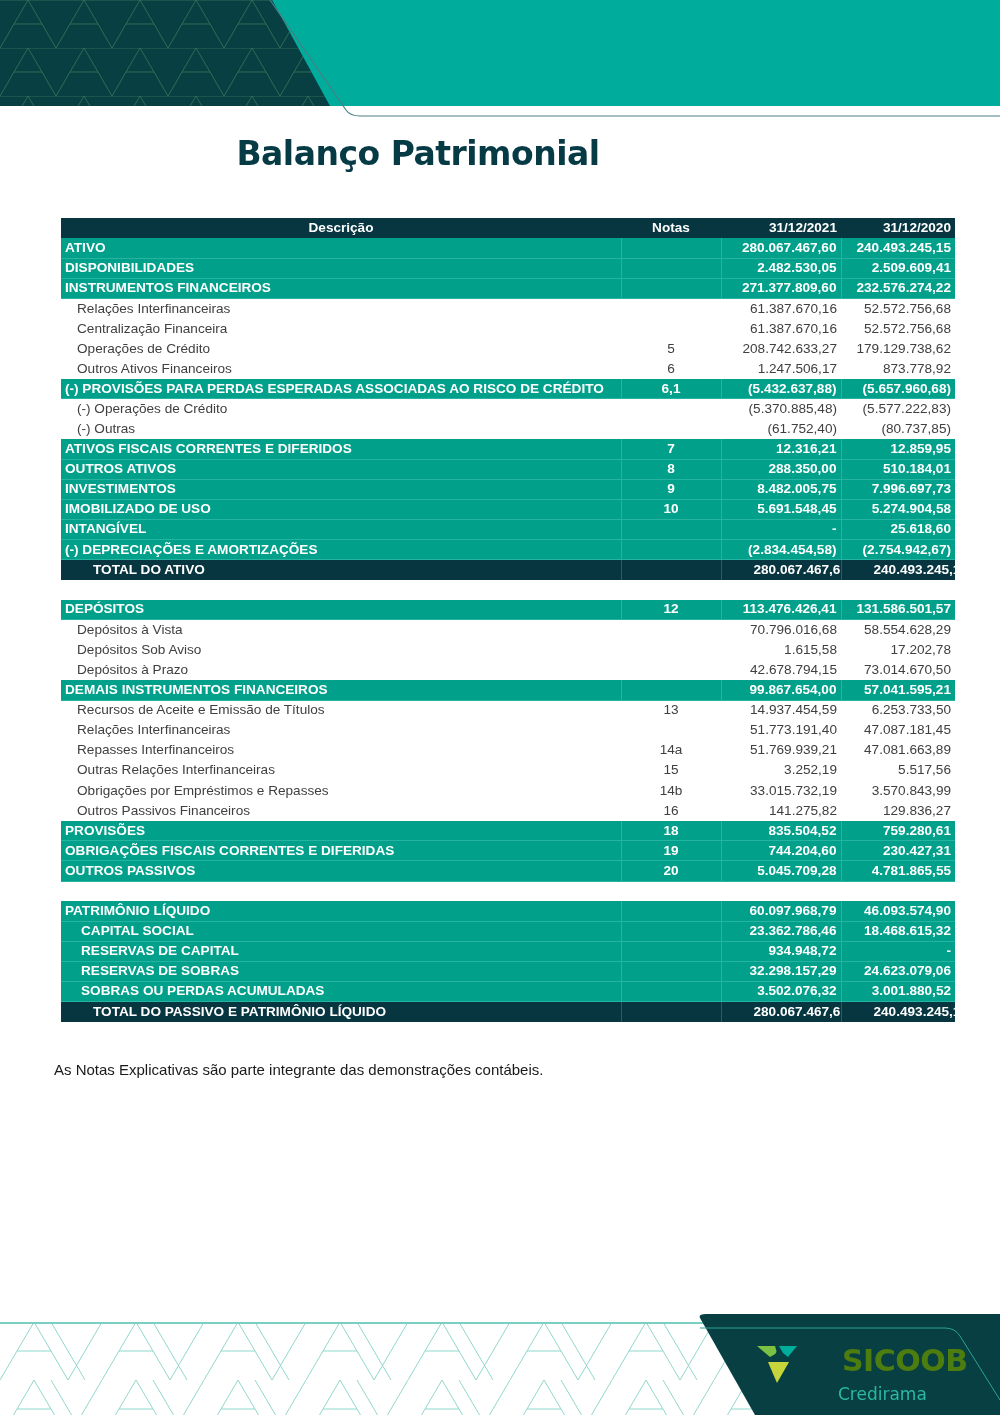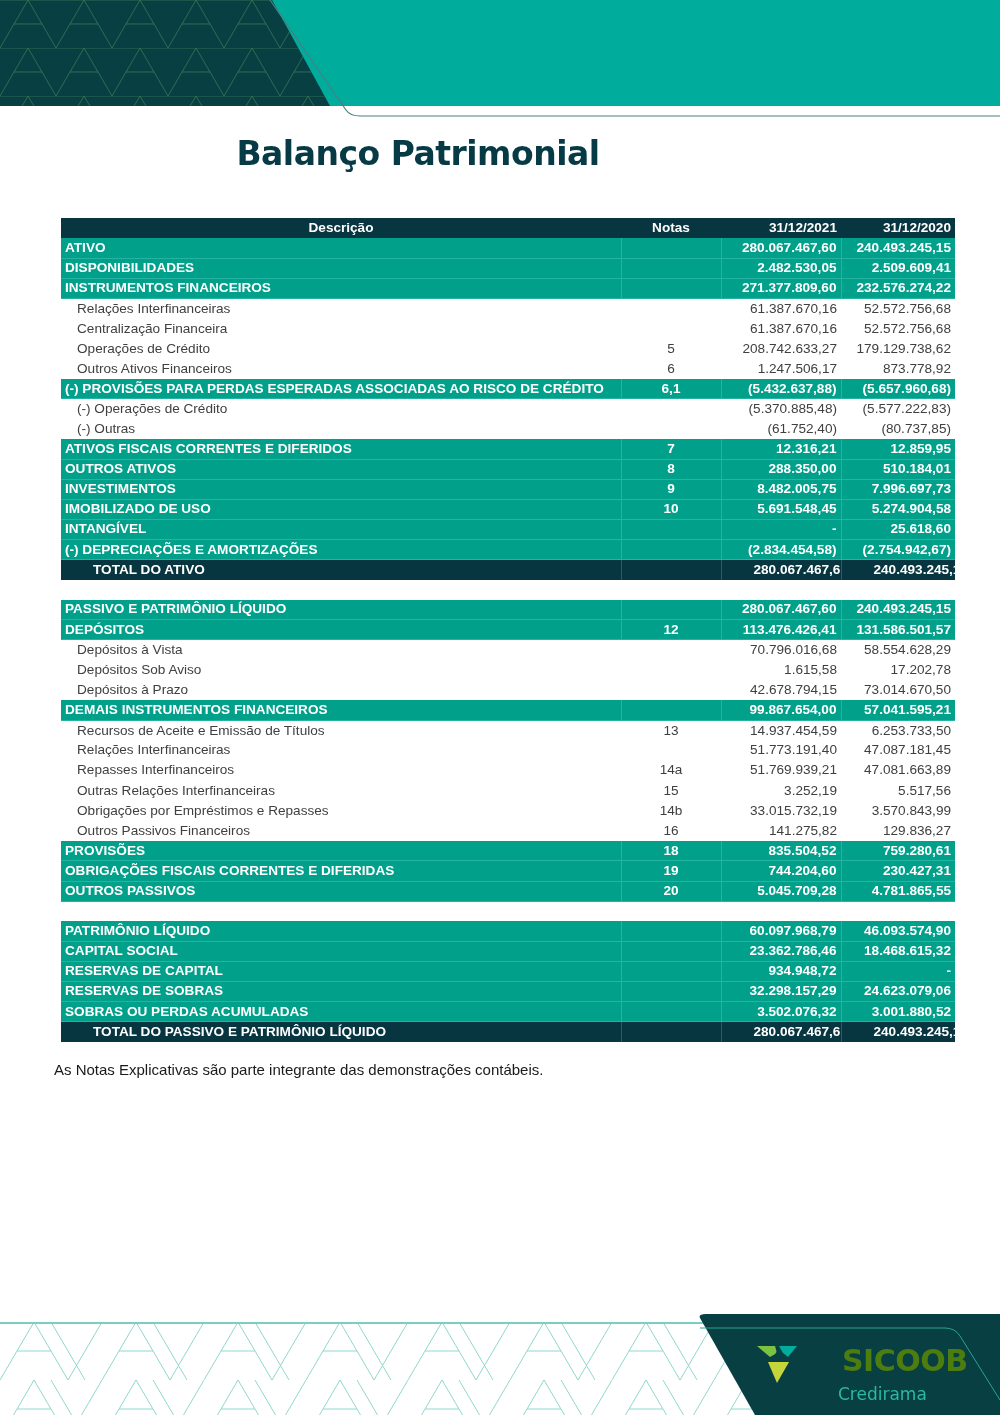--- a/index.html
+++ b/index.html
@@ -25,21 +25,21 @@
   tr.hdr th.desc { text-align: center; }
   tr.hdr th.notas { text-align: center; margin-top: 13px; }
   tr.hdr th.y { text-align: right; }
 
   tr.sec td { background: #00a08b; color: #ffffff; font-weight: bold; border-bottom: 1px solid #25b4a1; }
   tr.sec td + td { border-left: 1px solid #25b4a1; }
   tr.tot td { background: #073640; color: #ffffff; font-weight: bold; padding-left: 32px; }
   tr.tot td + td { border-left: 1px solid #2d5a63; }
   tr.sub td { background: #ffffff; color: #404040; }
   tr.sub td.desc { padding-left: 16px; }
-  tr.sec.indent td.desc { padding-left: 4px; }
+  tr.sec.indent td.desc { padding-left: 20px; }
   tr.gap td { height: 20px; background: #ffffff; }
 
   td.notas { text-align: center; }
   td.y { text-align: right; }
 
   .note { position: absolute; left: 54px; top: 1061px; font-size: 15px; color: #1a1a1a; }
 </style>
 </head>
 <body>
 
@@ -176,26 +176,20 @@
         <td class="y">240.493.245,15</td>
       </tr>
     </tbody>
   <tbody>
       <tr class="gap">
         <td colspan="4"></td>
       </tr>
     </tbody>
   <tbody id="body-passivo">
       <tr class="sec">
-        <td class="desc">PASSIVO E PATRIMÔNIO LÍQUIDO</td>
-        <td class="notas"></td>
-        <td class="y">280.067.467,60</td>
-        <td class="y">240.493.245,15</td>
-      </tr>
-      <tr class="sec">
         <td class="desc">DEPÓSITOS</td>
         <td class="notas">12</td>
         <td class="y">113.476.426,41</td>
         <td class="y">131.586.501,57</td>
       </tr>
       <tr class="sub">
         <td class="desc">Depósitos à Vista</td>
         <td class="notas"></td>
         <td class="y">70.796.016,68</td>
         <td class="y">58.554.628,29</td>

